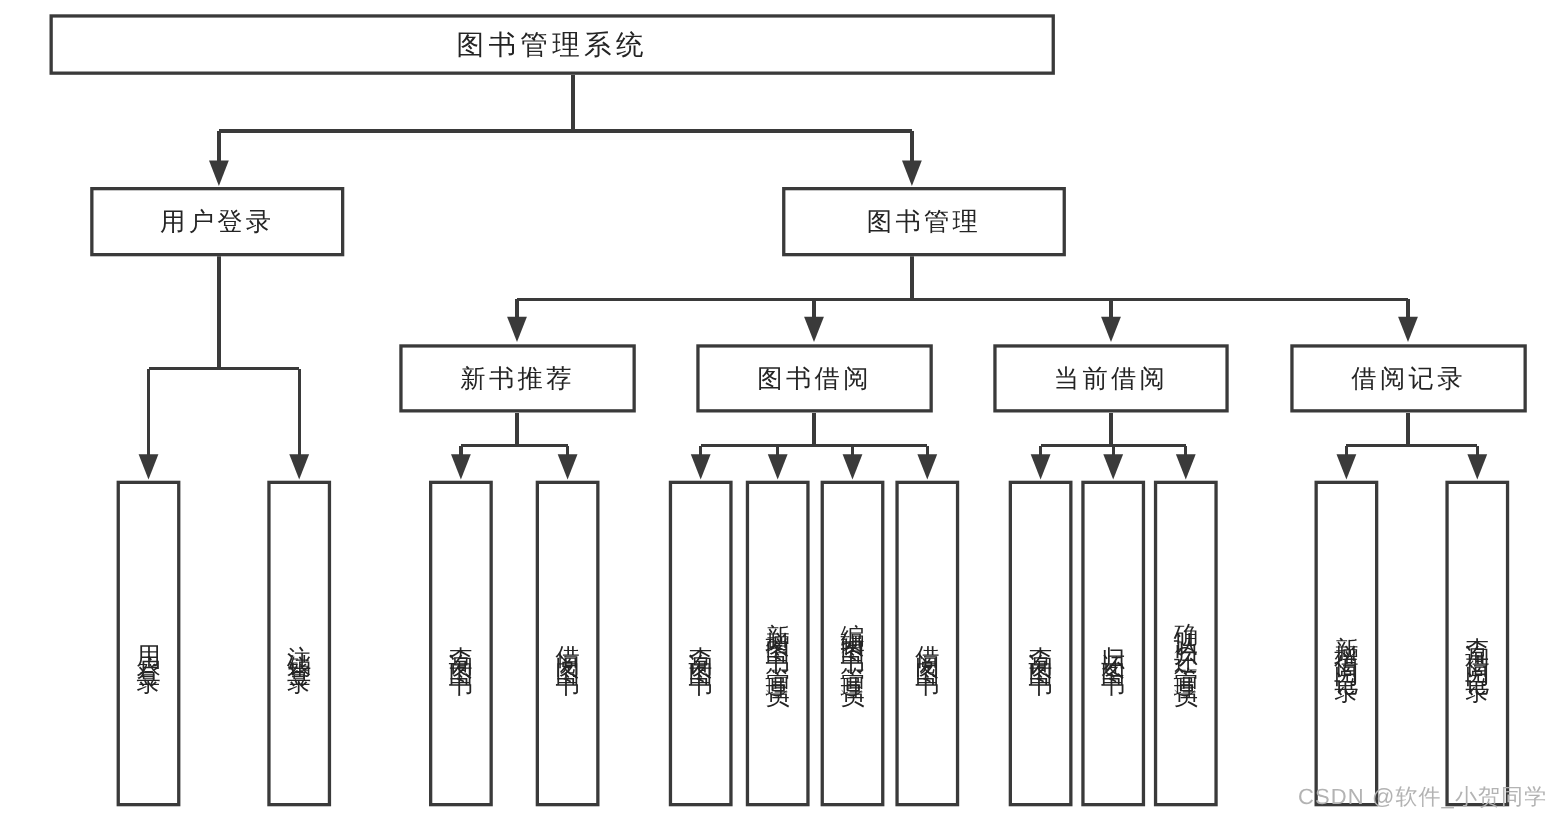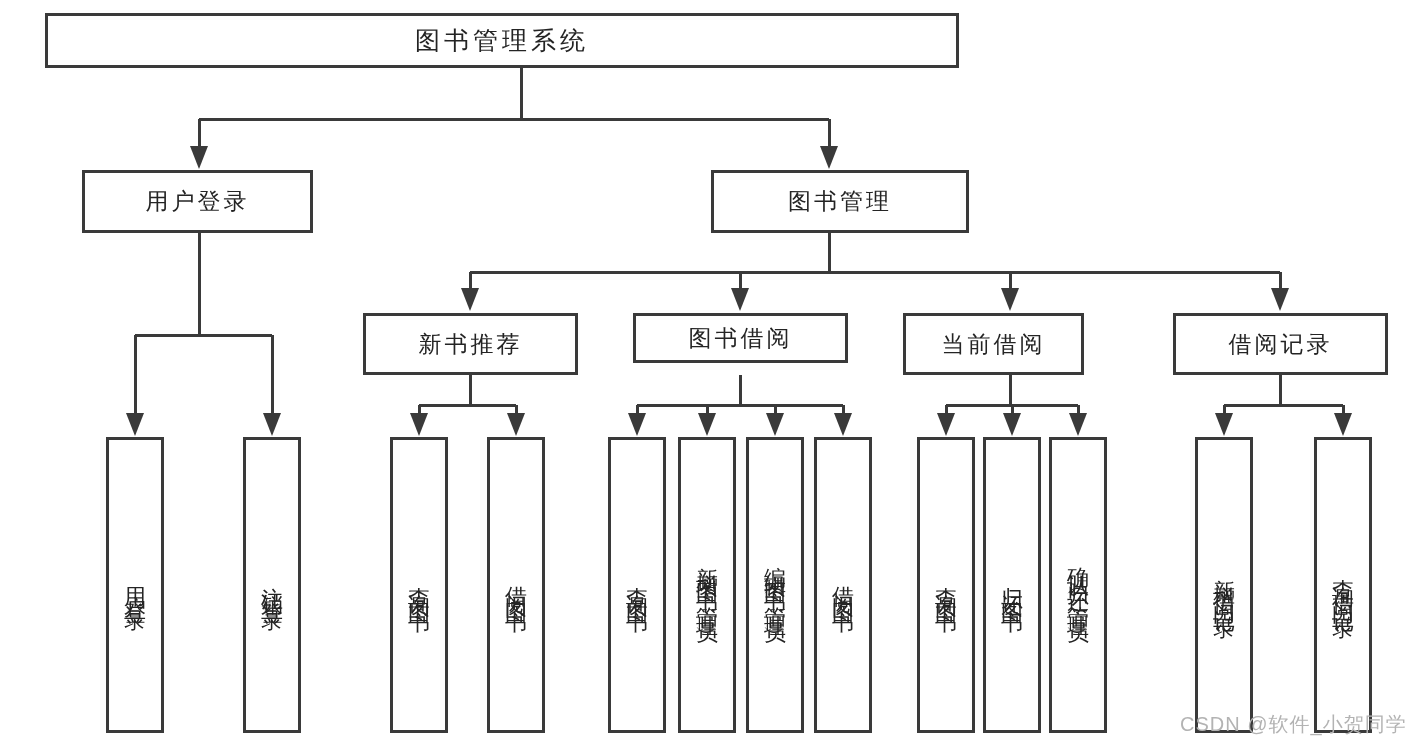--- a/index.html
+++ b/index.html
@@ -104,24 +104,24 @@
   <div class="node h-box" style="left:82px; top:170px; width:231px; height:63px;">
     <span>用户登录</span>
   </div>
   <div class="node h-box" style="left:711px; top:170px; width:258px; height:63px;">
     <span>图书管理</span>
   </div>
 
   <div class="node h-box" style="left:363px; top:313px; width:215px; height:62px;">
     <span>新书推荐</span>
   </div>
-  <div class="node h-box" style="left:633px; top:313px; width:215px; height:50px;">
+  <div class="node h-box" style="left:633px; top:313px; width:215px; height:62px;">
     <span>图书借阅</span>
   </div>
-  <div class="node h-box" style="left:903px; top:313px; width:181px; height:62px;">
+  <div class="node h-box" style="left:903px; top:313px; width:214px; height:62px;">
     <span>当前借阅</span>
   </div>
   <div class="node h-box" style="left:1173px; top:313px; width:215px; height:62px;">
     <span>借阅记录</span>
   </div>
 
   <div class="node v-box" style="left:106px; top:437px; width:58px; height:296px;">
     <span>用户登录</span>
   </div>
   <div class="node v-box" style="left:243px; top:437px; width:58px; height:296px;">

